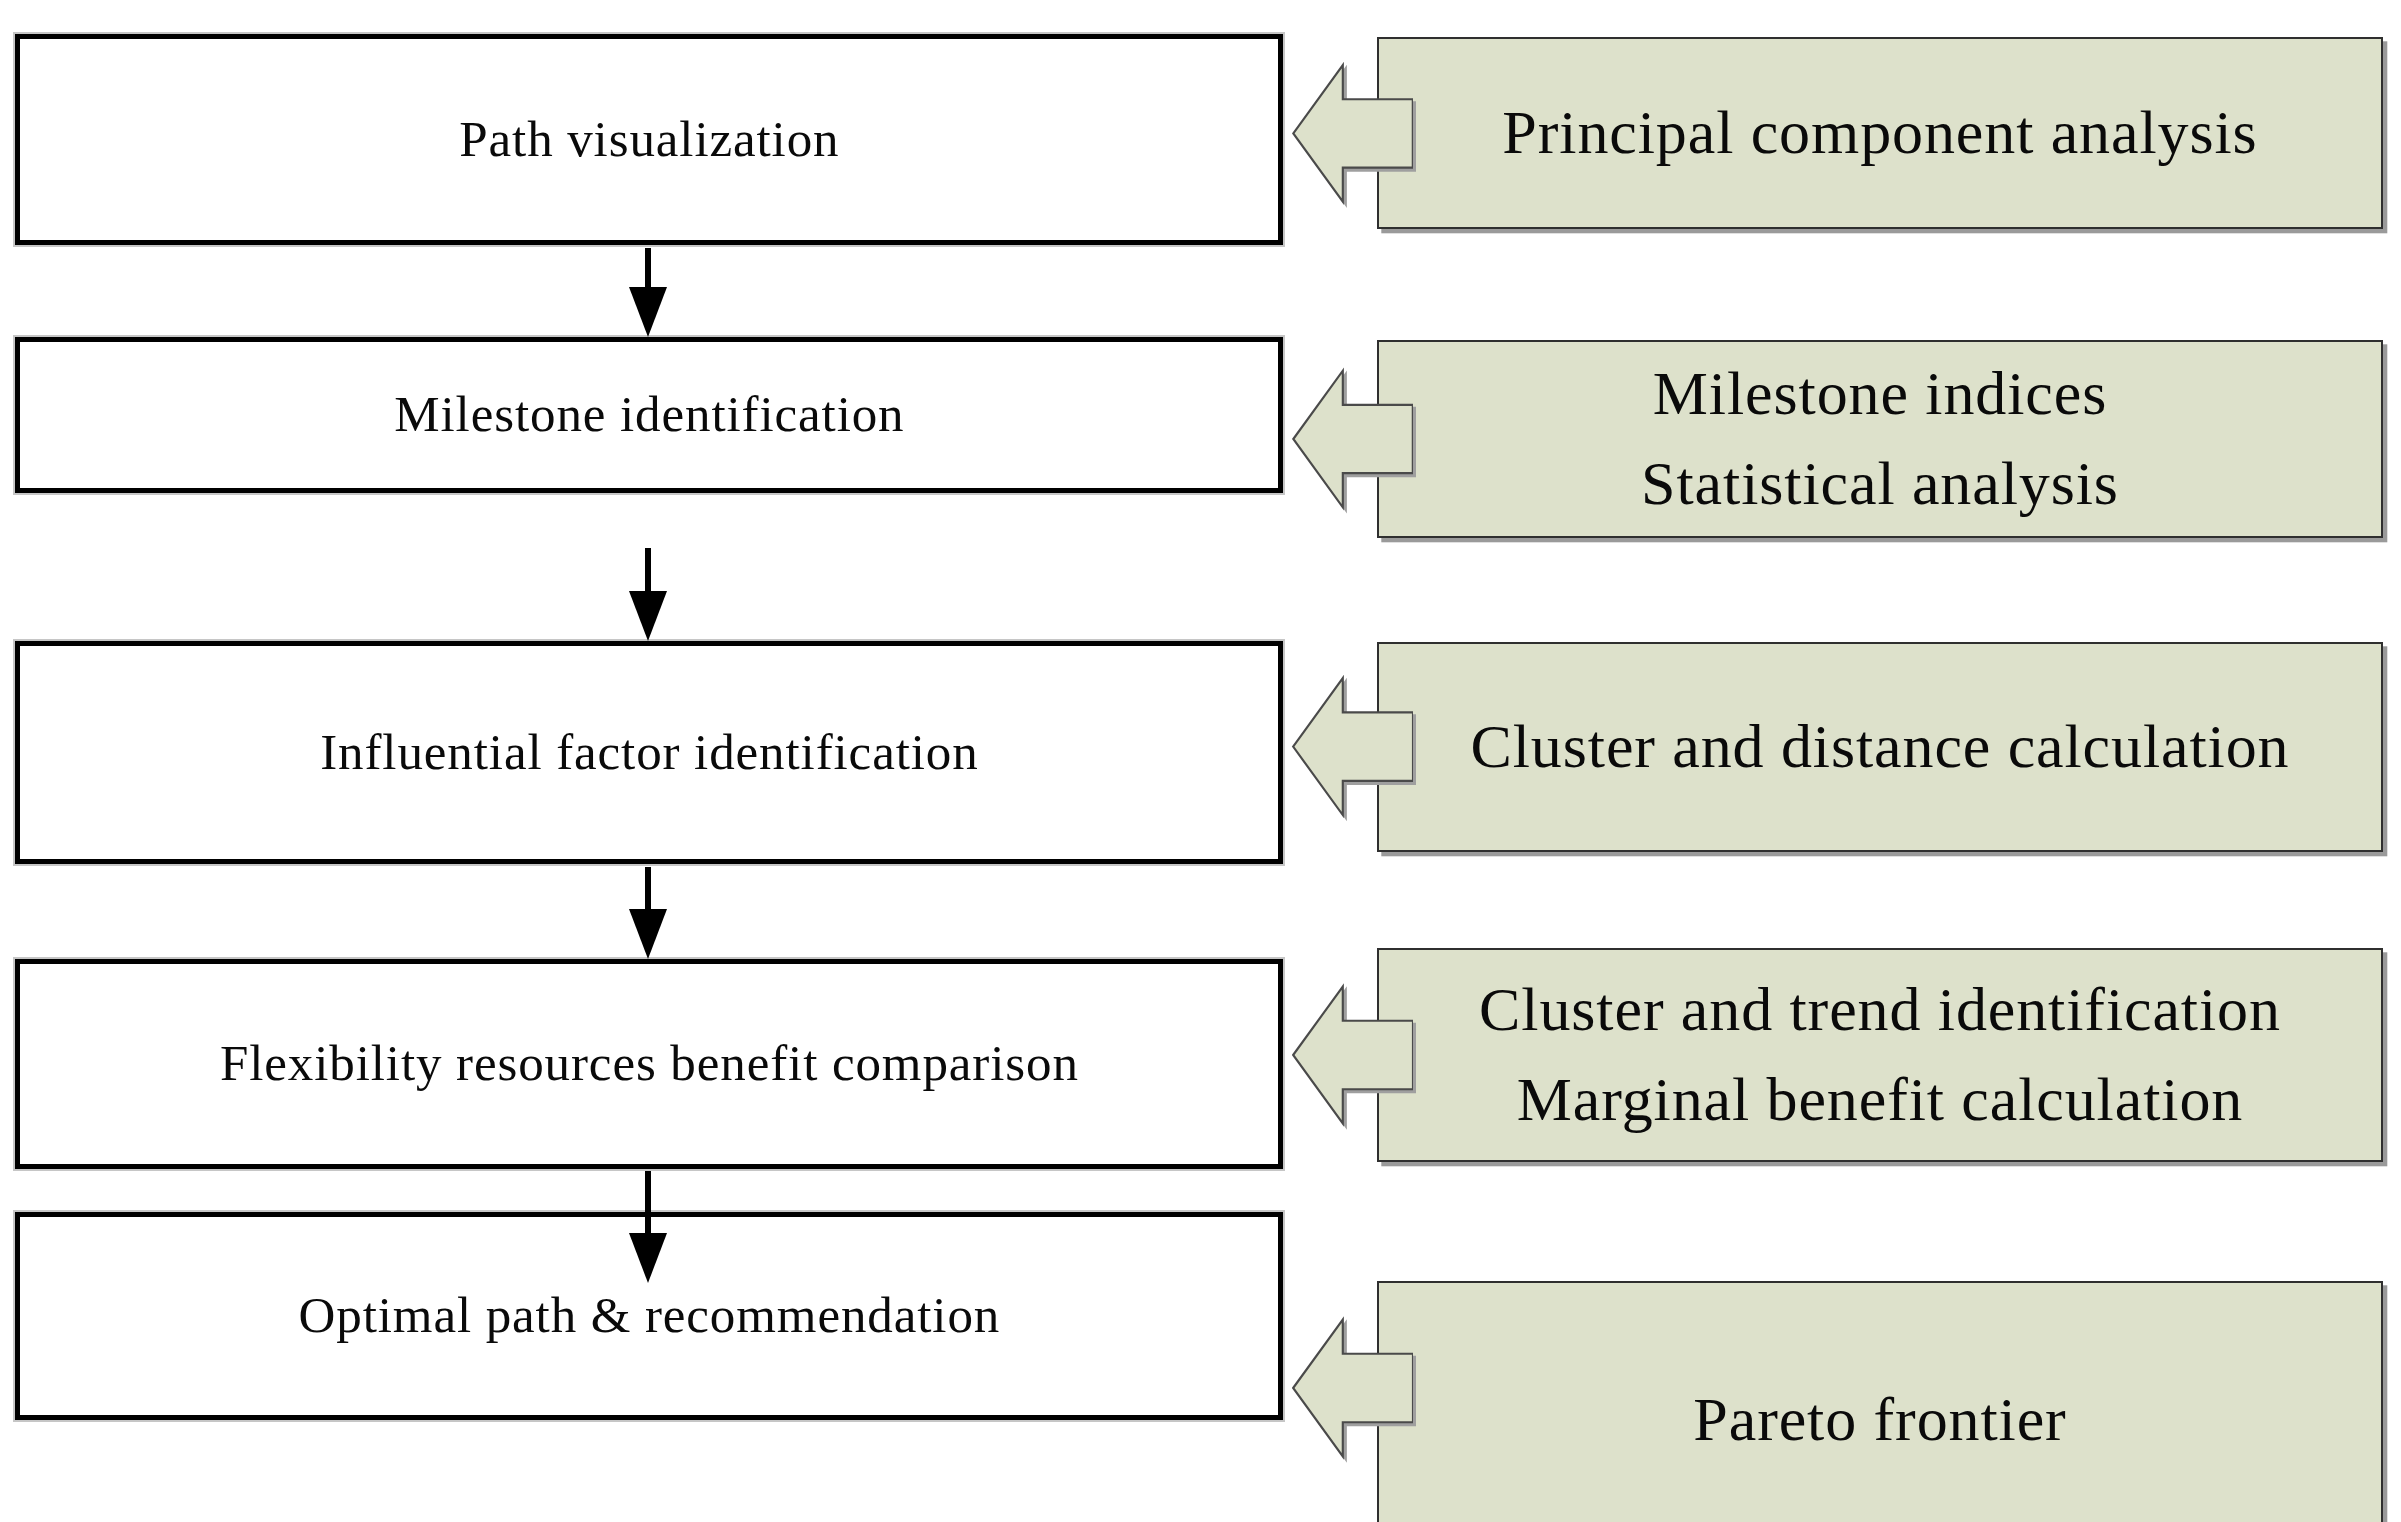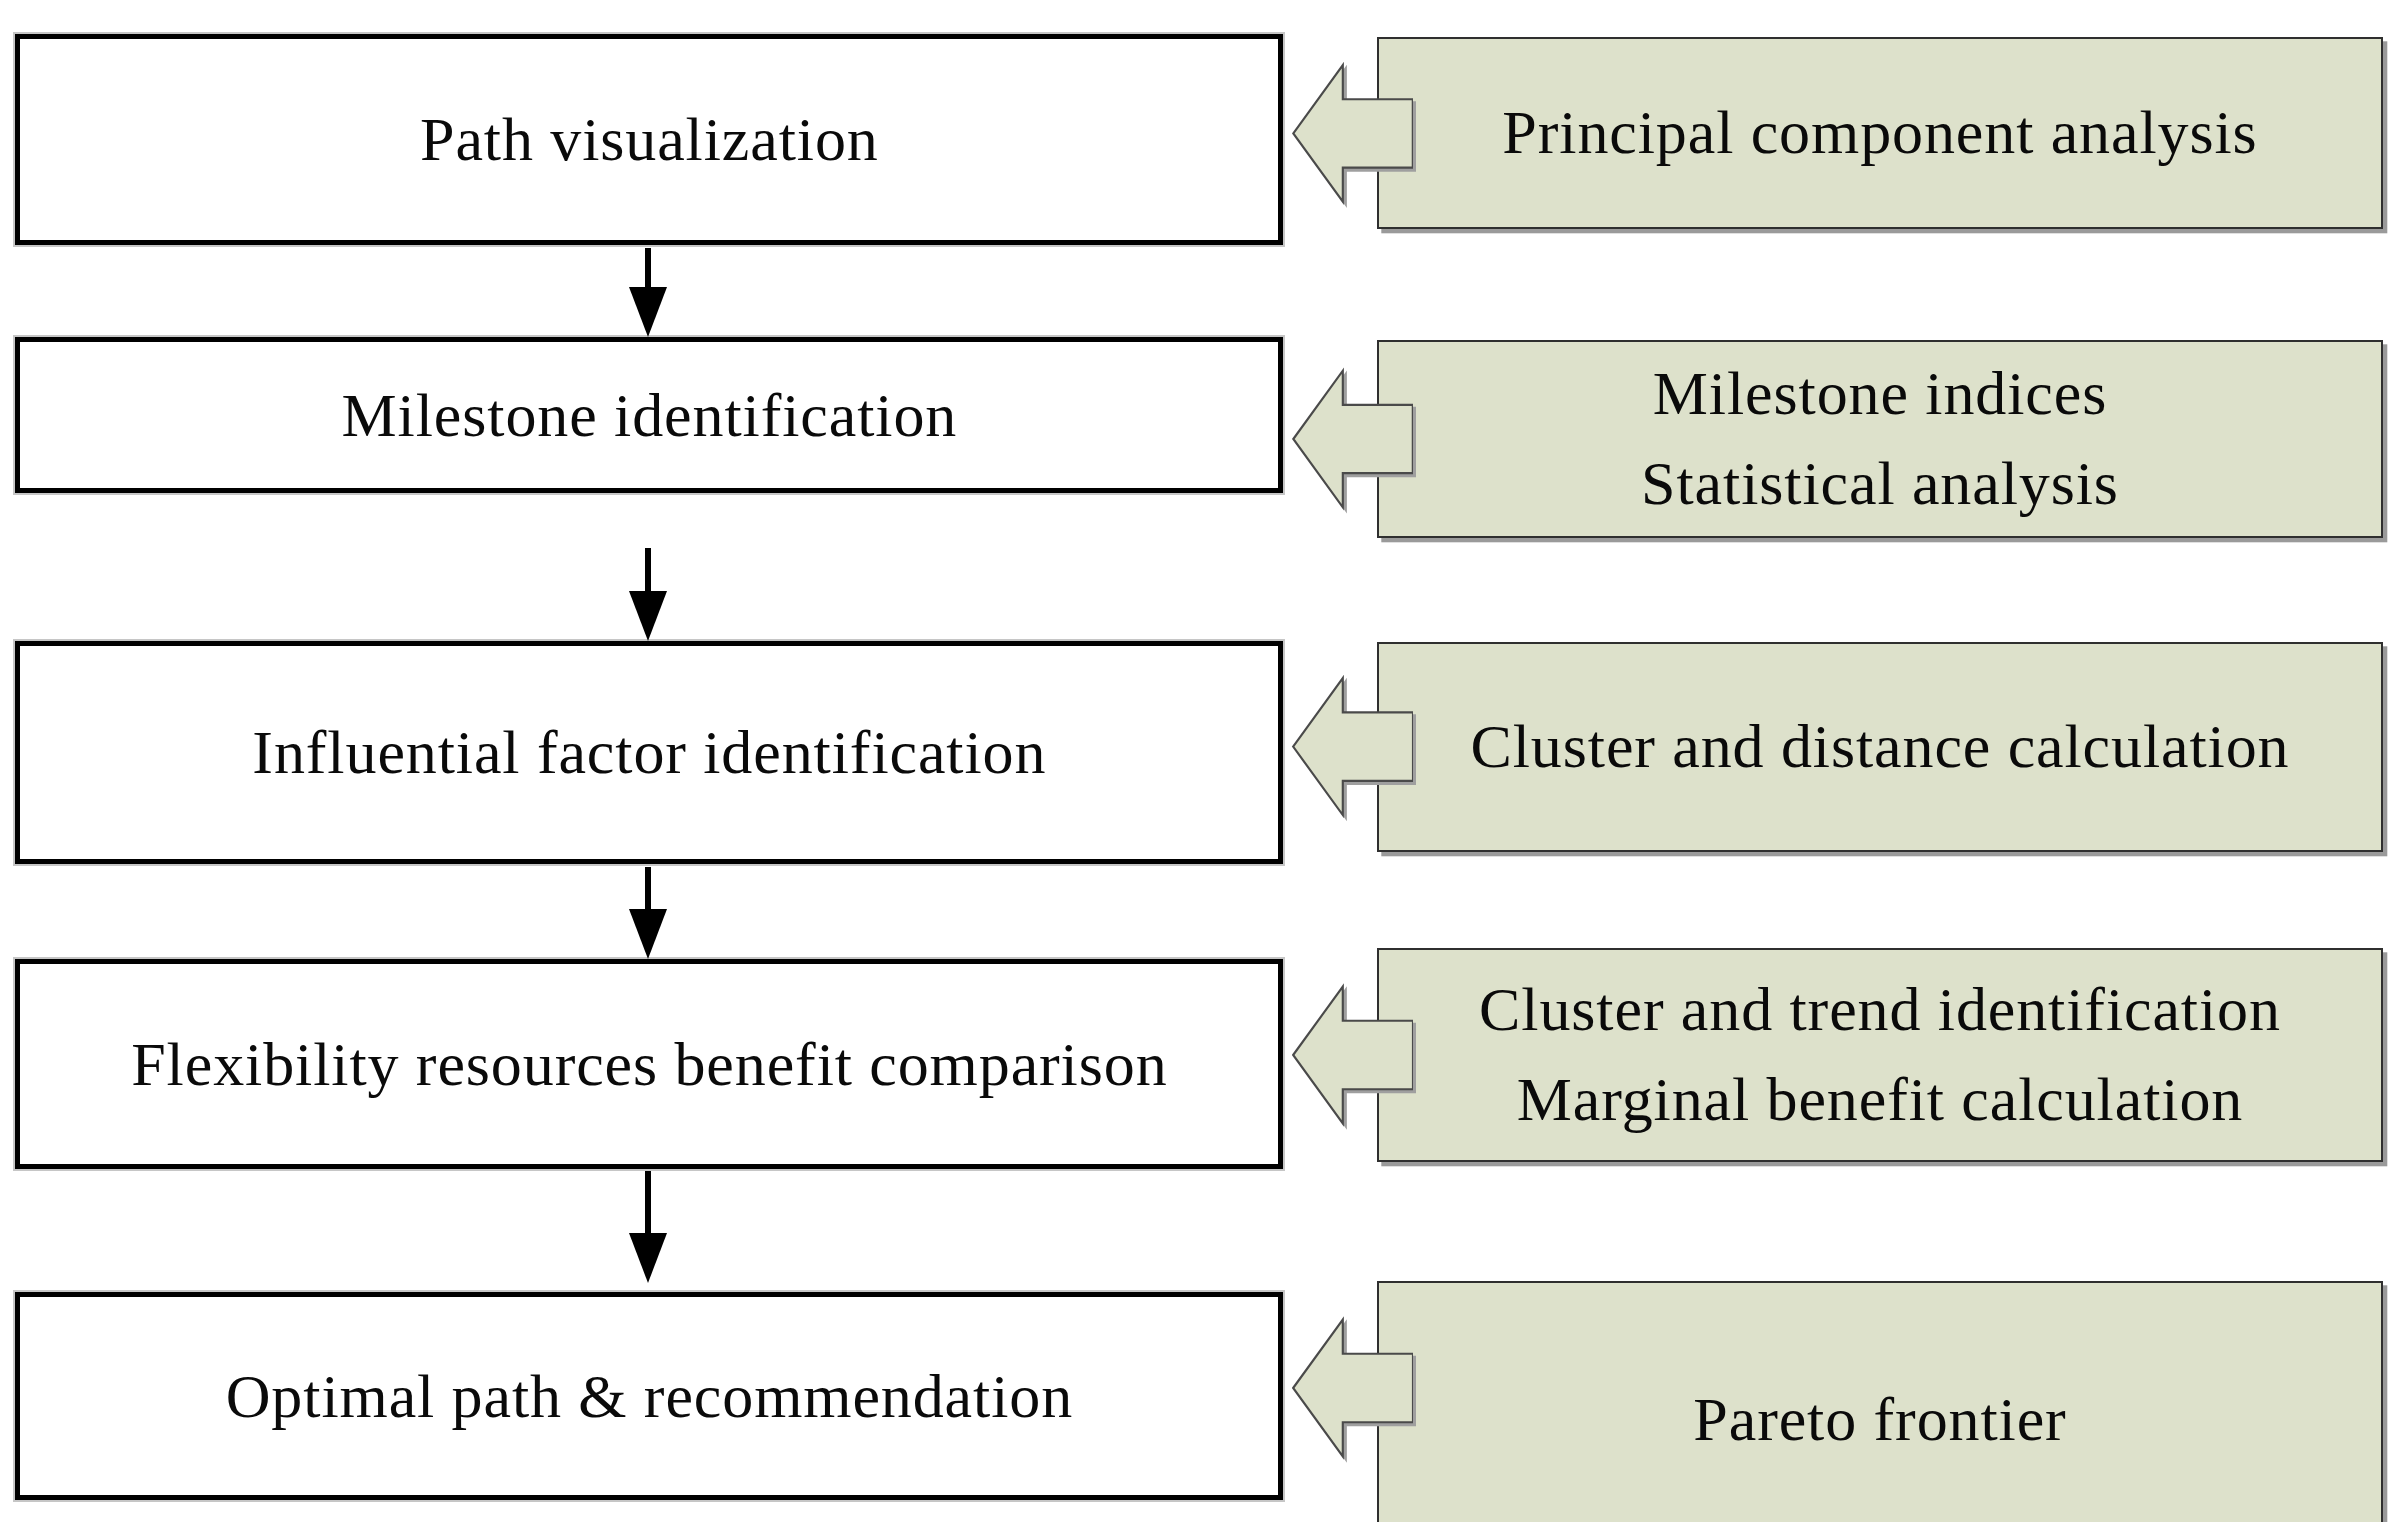--- a/index.html
+++ b/index.html
@@ -15,21 +15,21 @@
     position:absolute;
     left:15.4px;width:1268px;
     background:var(--box-fill,#ffffff);
     border:5.1px solid var(--border,#000000);
     outline:2.6px solid #c6c6c6;
     box-sizing:border-box;
     display:flex;align-items:center;justify-content:center;
     z-index:2;
   }
   .step-label{
-    font-size:62px;color:#0a0a0a;text-align:center;
+    font-size:51px;color:#0a0a0a;text-align:center;
     letter-spacing:0.9px;line-height:1.2;
   }
   
   .callout{
     position:absolute;
     left:1377px;width:1006px;
     background:var(--green,#dde1cb);
     border:2.6px solid #2f2f2f;
     box-shadow:4.3px 4.3px 0 #9a9a9a;
     box-sizing:border-box;
@@ -122,21 +122,21 @@
     <span class="m-line">Marginal benefit calculation</span>
   </div>
   <svg class="larrow" style="top:948px;height:214px" viewBox="0 0 146 250">
     <polygon points="6,125 64,45 64,85 146,85 146,165 64,165 64,205"></polygon>
   </svg>
   <div class="connector" style="top:1171px;height:112px">
     <div class="vline"></div>
     <div class="tri"></div>
   </div>
 
-  <div class="step" style="top:1292px;height:208px">
+  <div class="step" style="top:1212px;height:208px">
     <span class="step-label">Optimal path &amp; recommendation</span>
   </div>
   <div class="callout" style="top:1281px;height:278px">
     <span class="m-line">Pareto frontier</span>
     <span class="m-line"></span>
   </div>
   <svg class="larrow" style="top:1281px;height:214px" viewBox="0 0 146 250">
     <polygon points="6,125 64,45 64,85 146,85 146,165 64,165 64,205"></polygon>
   </svg>
 

